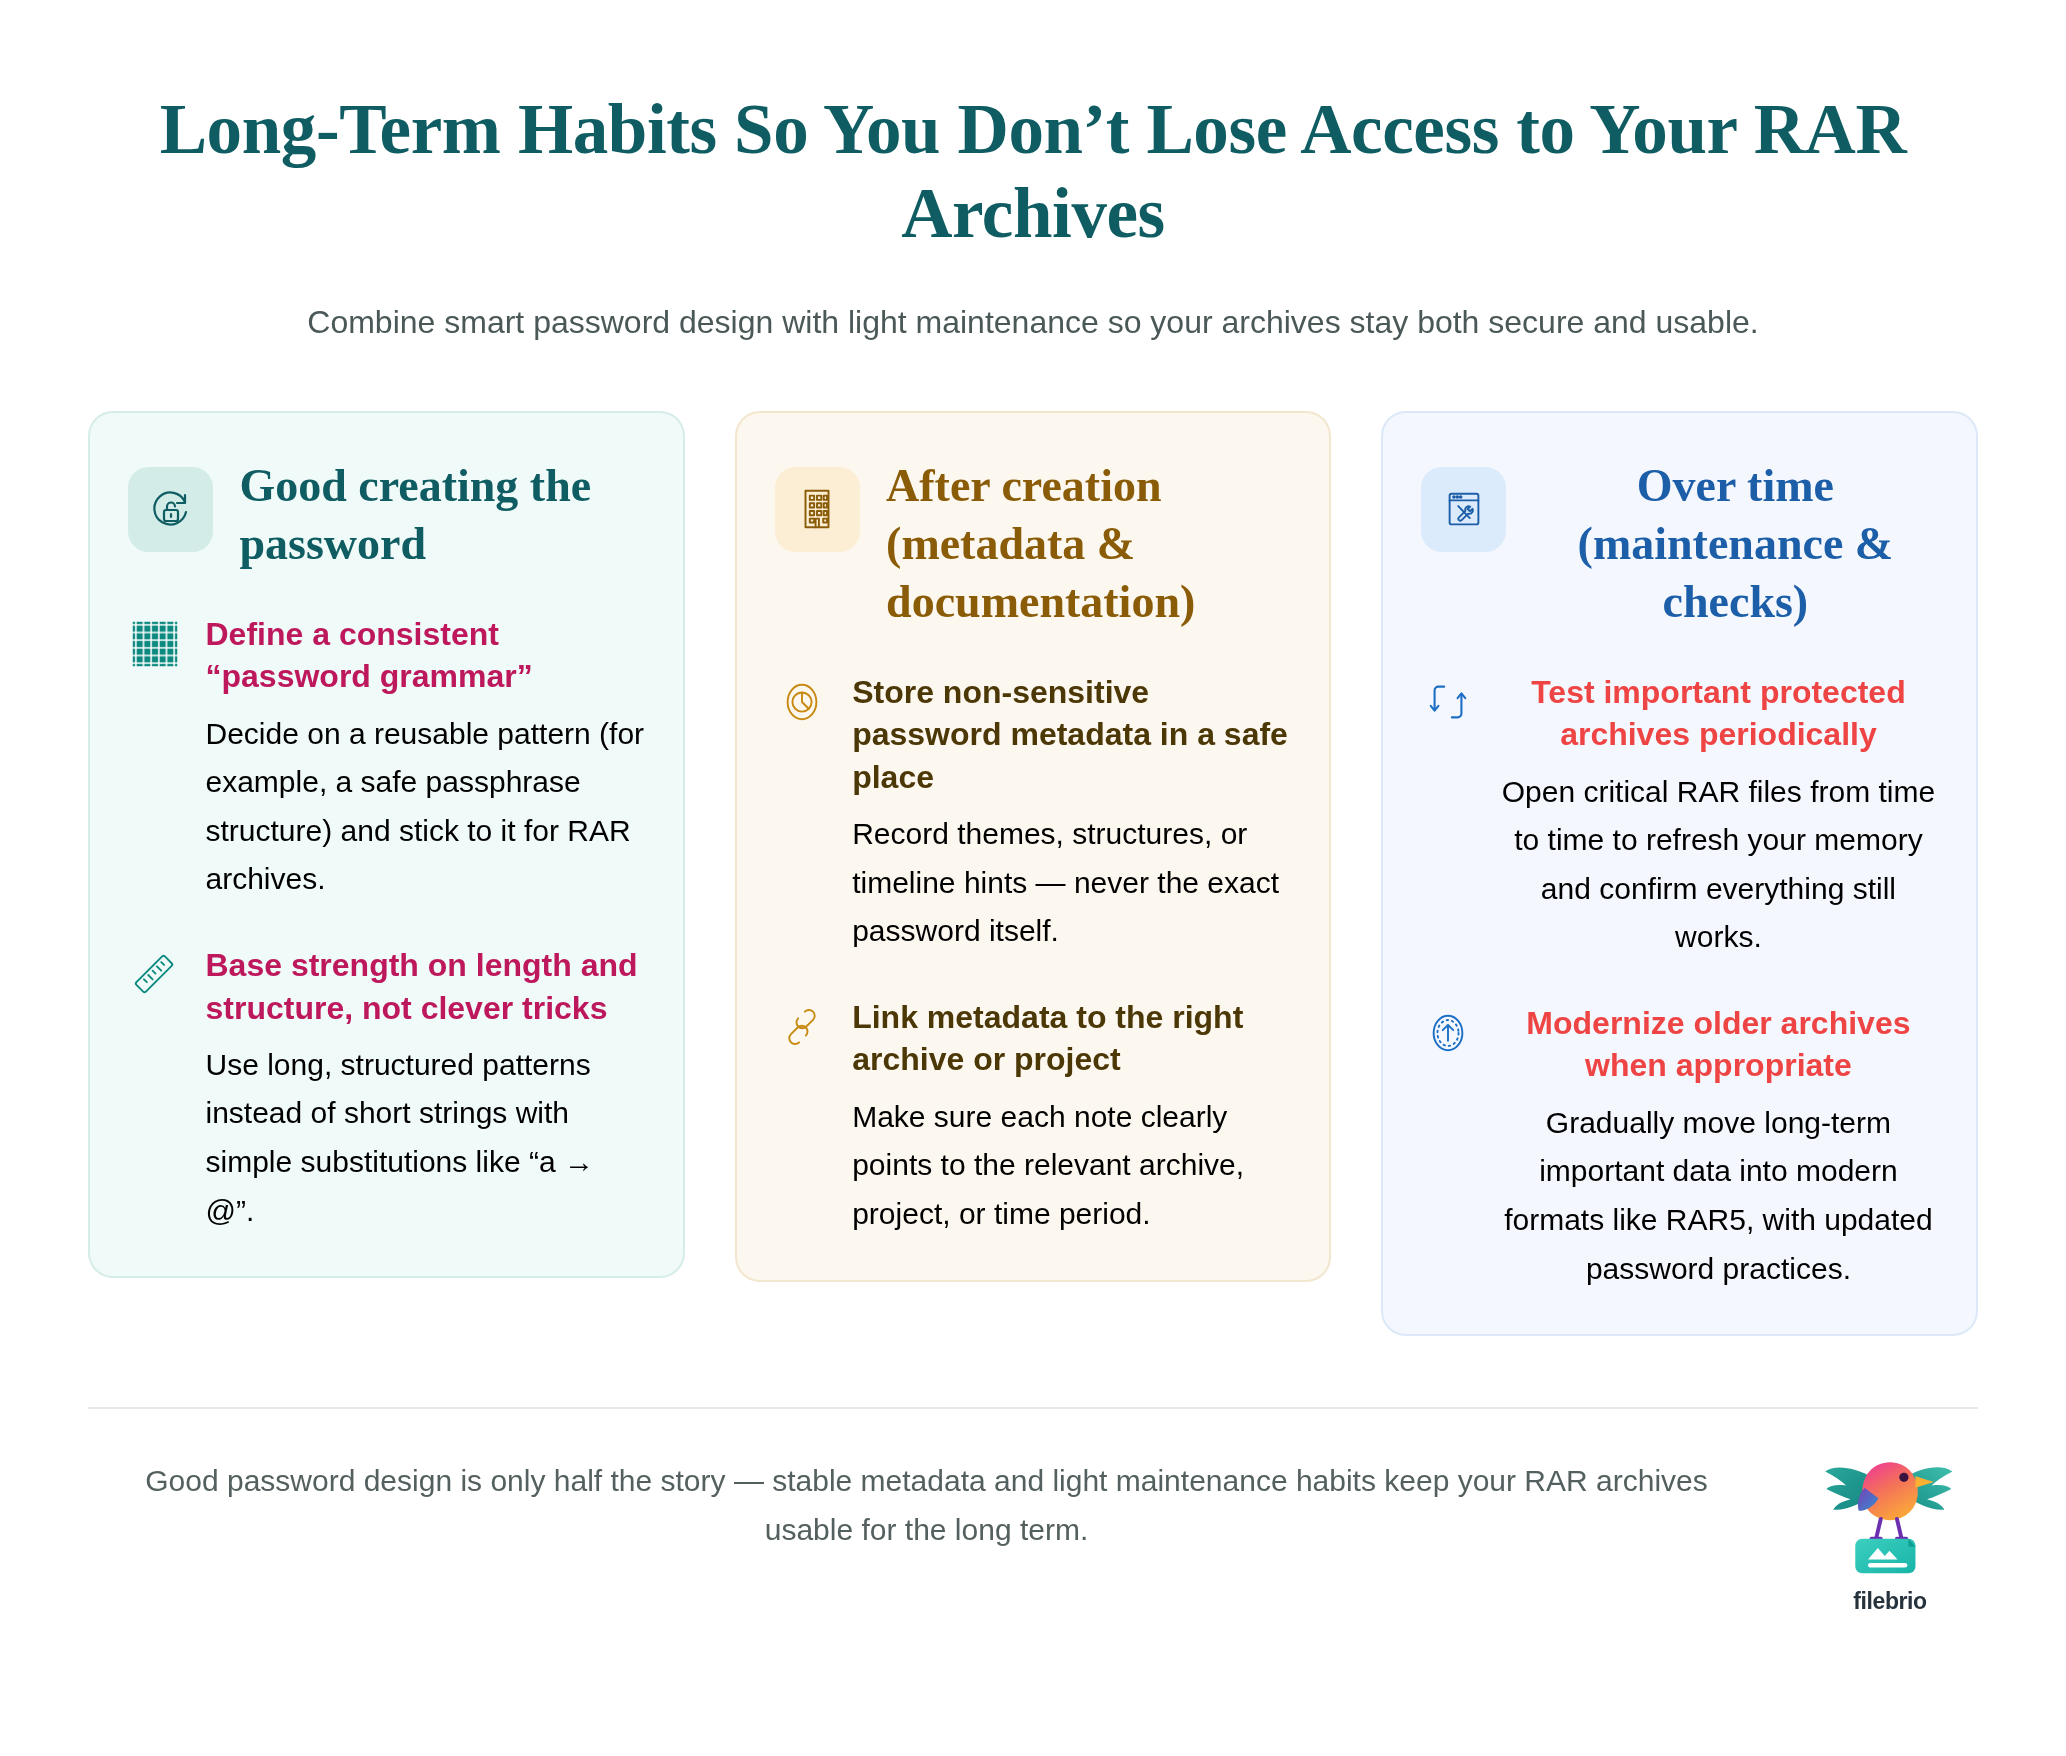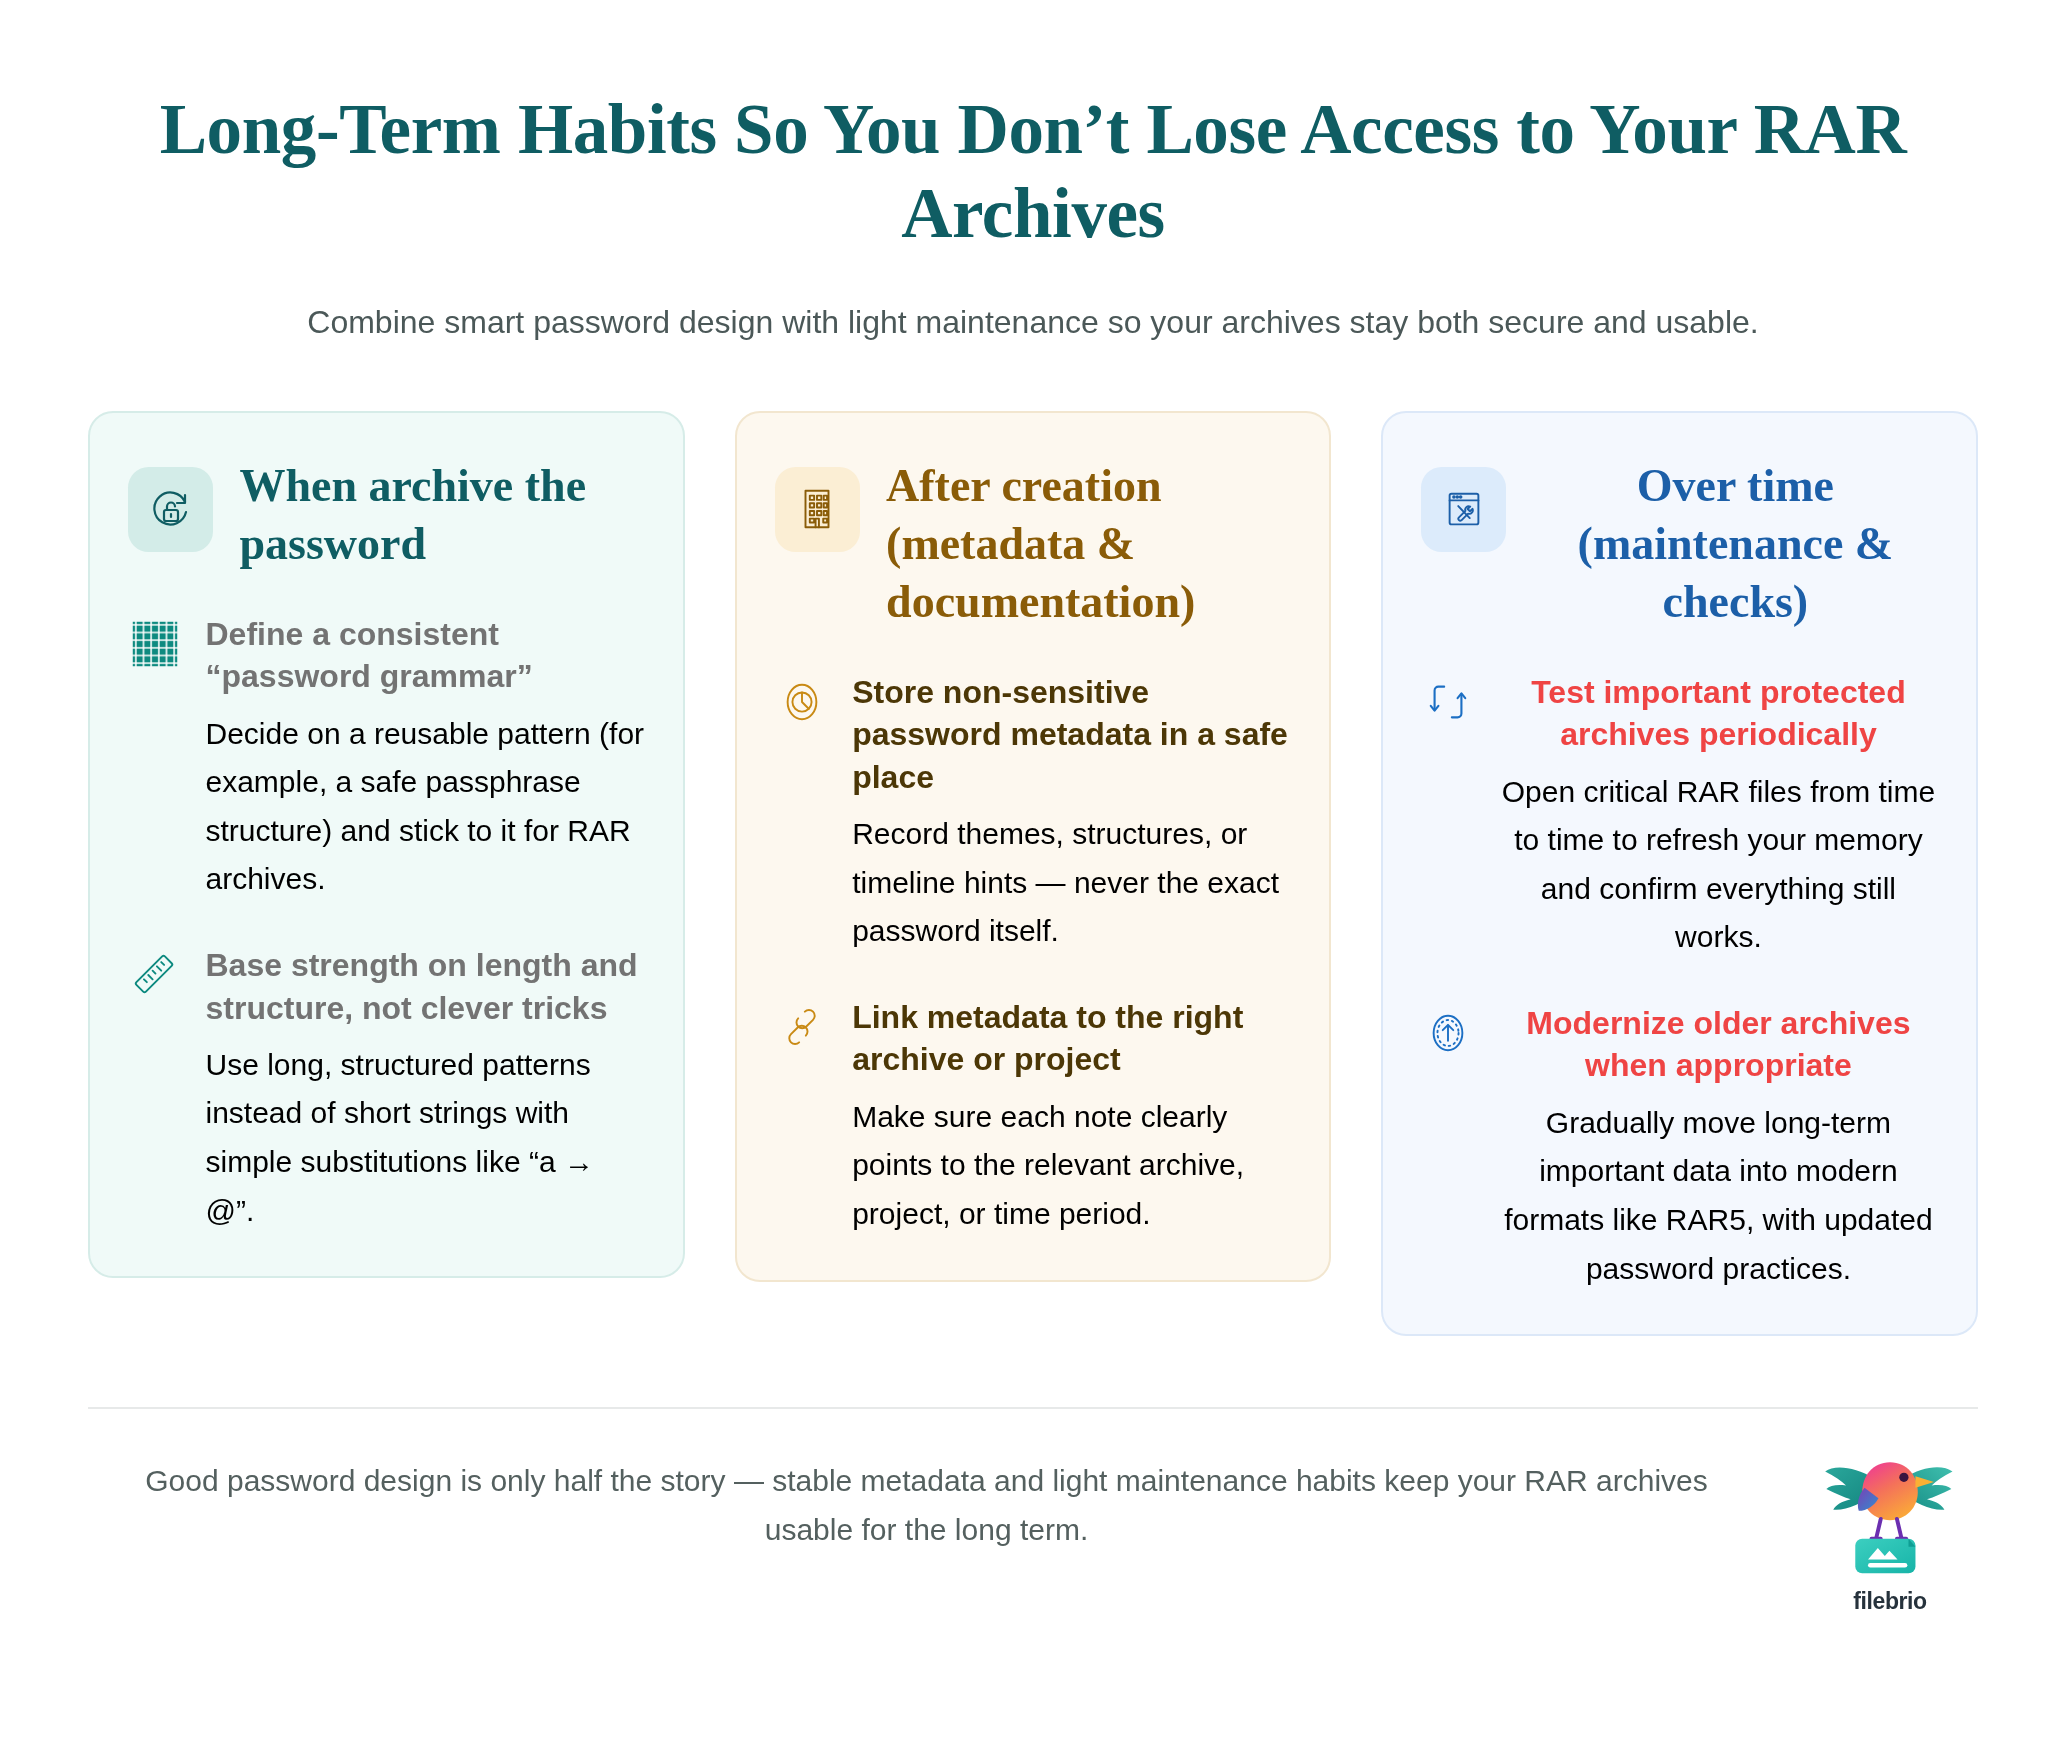--- a/index.html
+++ b/index.html
@@ -117,21 +117,21 @@
   }
 
   .item-body { flex: 1 1 auto; min-width: 0; }
 
   .item-title {
     font-size: 32px;
     font-weight: bold;
     line-height: 1.33;
     margin-bottom: 11.8px;
   }
-  .item-title--teal  { color: #737373; }
+  .item-title--teal  { color: #be185d; }
   .item-title--amber { color: #4c3706; }
   .item-title--blue  { color: #ef4444; }
 
   .item-text {
     font-size: 30px;
     line-height: 1.62;
     color: #000000;
   }
 
   
@@ -187,21 +187,21 @@
       <div class="card-head">
         <div class="badge badge--teal">
           <svg width="48" height="48" viewBox="0 0 48 48" fill="none" stroke="#0f5d63" stroke-width="2.2" stroke-linecap="round" stroke-linejoin="round">
             <path d="M38 18 V10 M38 18 H30"></path>
             <path d="M38 17 A16 16 0 1 0 39 27"></path>
             <rect x="17" y="25" width="14" height="11" rx="2"></rect>
             <path d="M20 25 v-3.5a4 4 0 0 1 8 0"></path>
             <path d="M24 29 v3"></path>
           </svg>
         </div>
-        <h2 class="card-title card-title--teal">When archive the password</h2>
+        <h2 class="card-title card-title--teal">Good creating the password</h2>
       </div>
 
       <div class="item">
         <span class="item-icon">
           <svg width="46" height="46" viewBox="0 0 60 60">
             <defs>
               <pattern id="pat-grammar" width="10" height="10" patternUnits="userSpaceOnUse">
                 <rect width="10" height="10" fill="#0d8a80"></rect>
                 <path d="M4 0h2v4h4v2H6v4H4V6H0V4h4z" fill="#ffffff"></path>
               </pattern>

